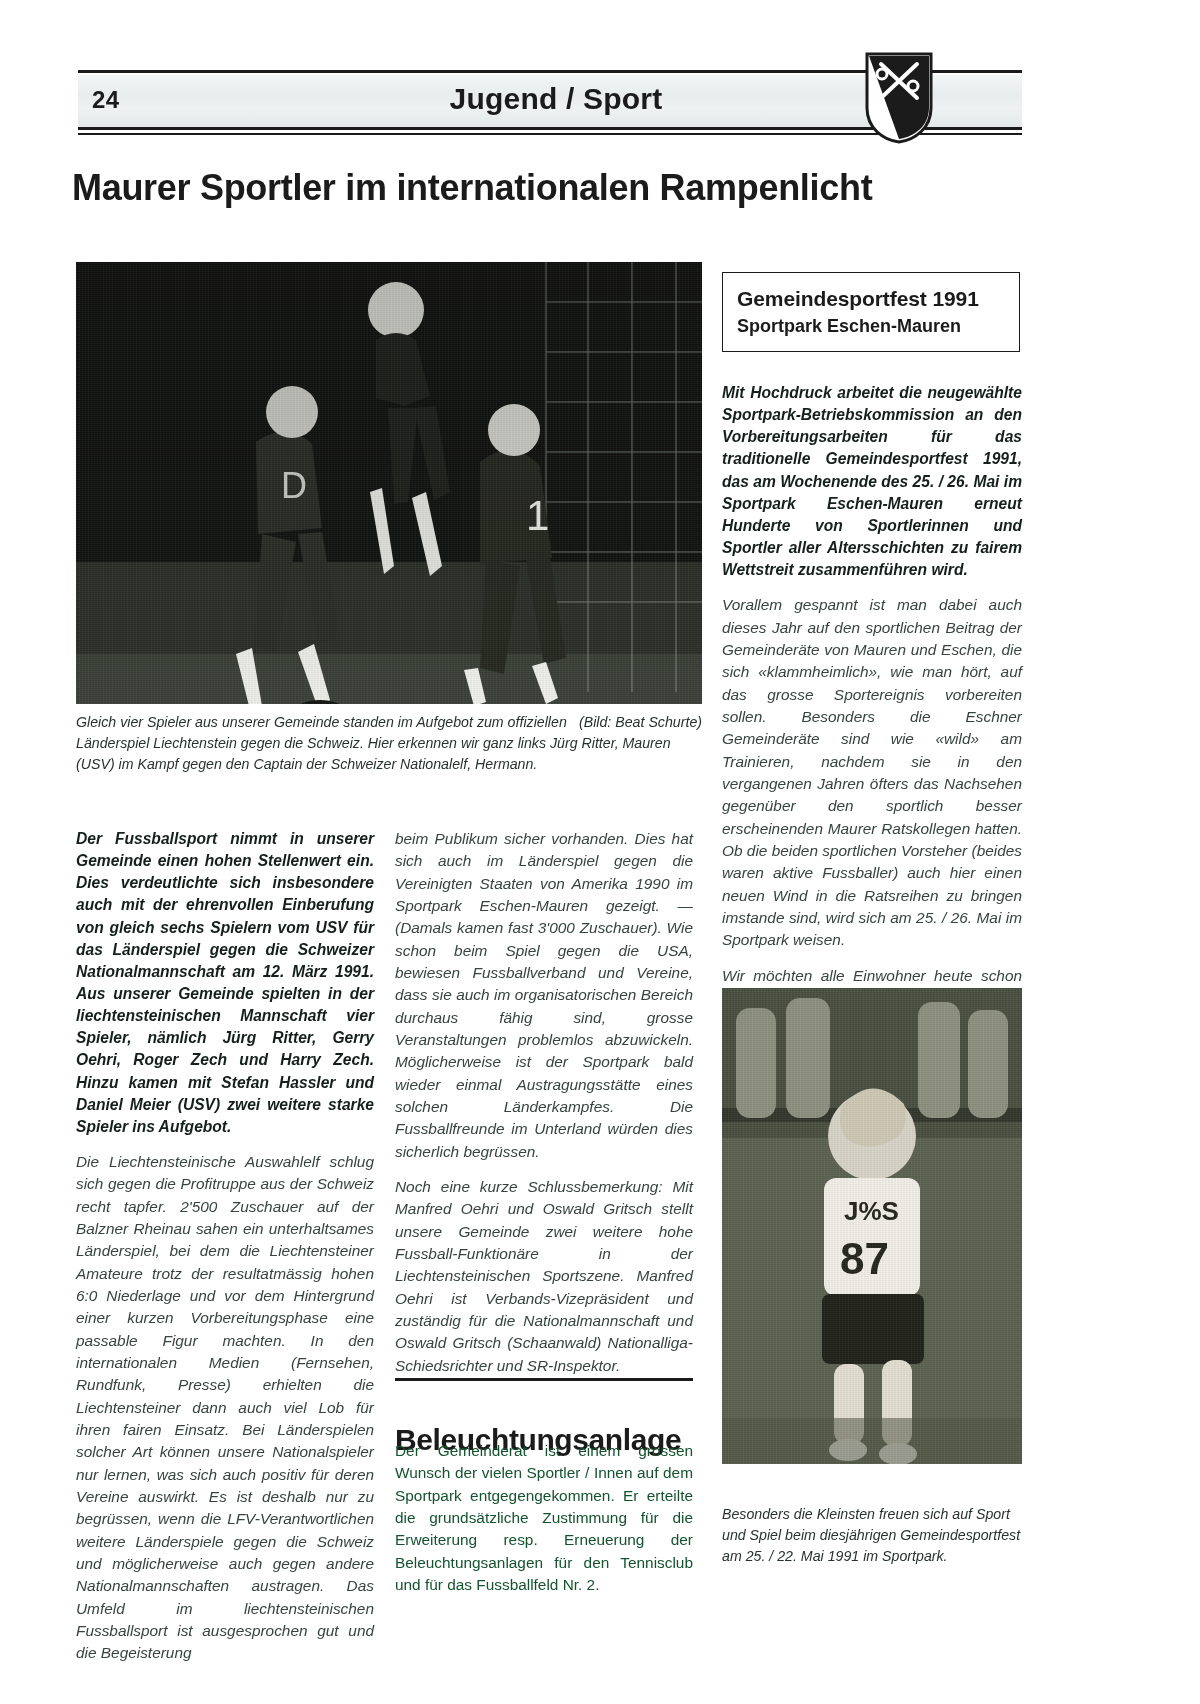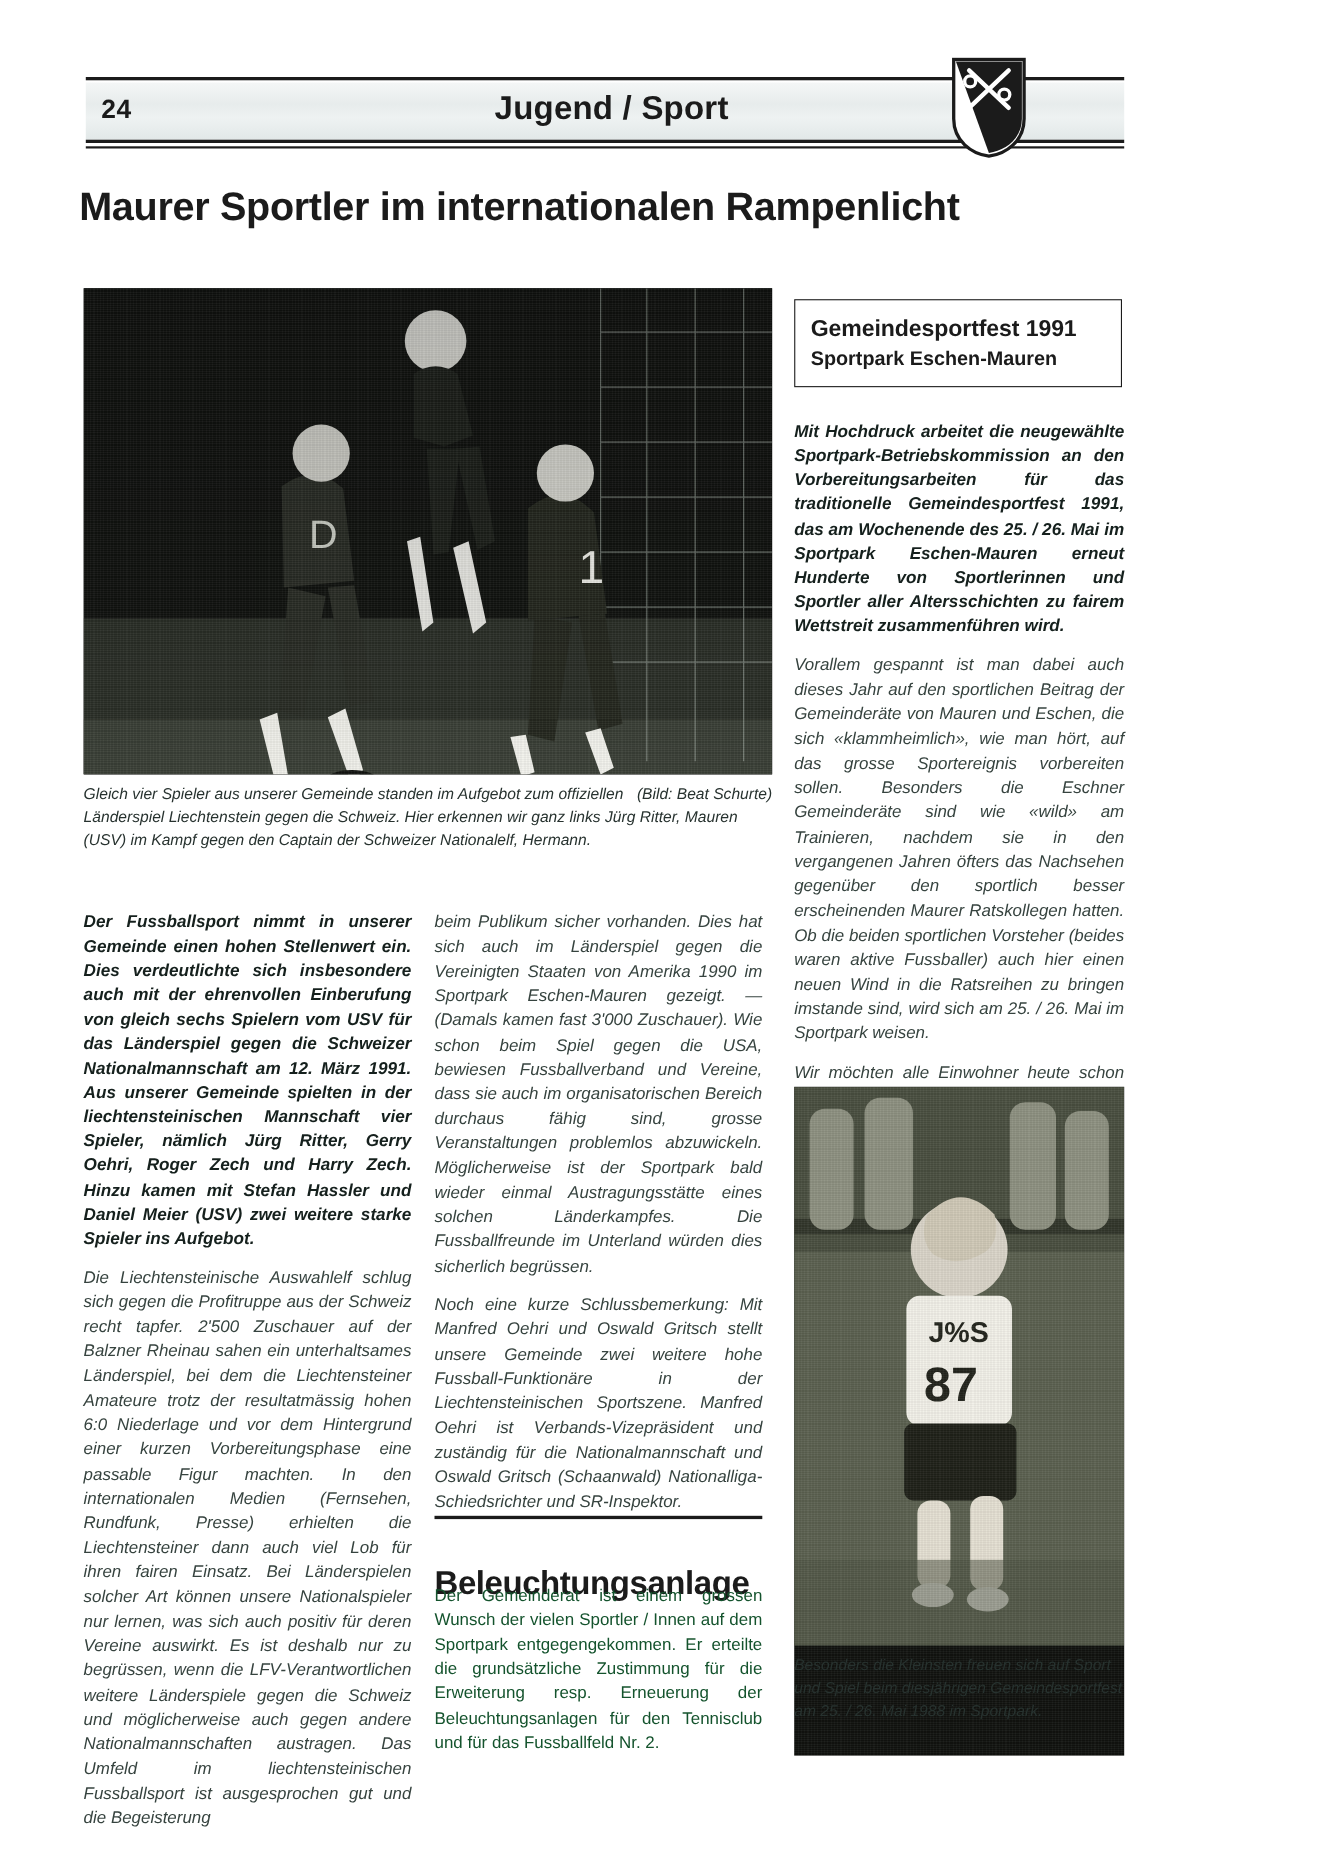--- a/index.html
+++ b/index.html
@@ -164,21 +164,21 @@
     left: 395px; top: 1440px; width: 298px;
     font-size: 15.4px; line-height: 1.45;
     color: #14532d; text-align: justify;
   }
   #col2b p { margin: 0; }
 
   
   .photo-bottom {
     position: absolute;
     left: 722px; top: 988px;
-    width: 300px; height: 608px;
+    width: 300px; height: 476px;
     background: #11130f;
     overflow: hidden;
   }
   .photo-bottom-caption {
     position: absolute;
     left: 722px; top: 1504px;
     width: 300px;
     font-size: 14.2px;
     font-style: italic;
     line-height: 1.48;
@@ -354,15 +354,15 @@
         <ellipse cx="126" cy="462" rx="19" ry="11"></ellipse>
         <ellipse cx="176" cy="466" rx="19" ry="11"></ellipse>
       </g>
       <g fill="#4e5343" opacity=".55">
         <rect x="0" y="430" width="300" height="78"></rect>
       </g>
     </svg>
     <div class="grain"></div>
   </div>
 
-  <div class="photo-bottom-caption">Besonders die Kleinsten freuen sich auf Sport und Spiel beim diesjährigen Gemeindesportfest am 25. / 26. Mai 1988 im Sportpark.</div>
+  <div class="photo-bottom-caption">Besonders die Kleinsten freuen sich auf Sport und Spiel beim diesjährigen Gemeindesportfest am 25. / 22. Mai 1991 im Sportpark.</div>
 
 </div>
 
 </body></html>

